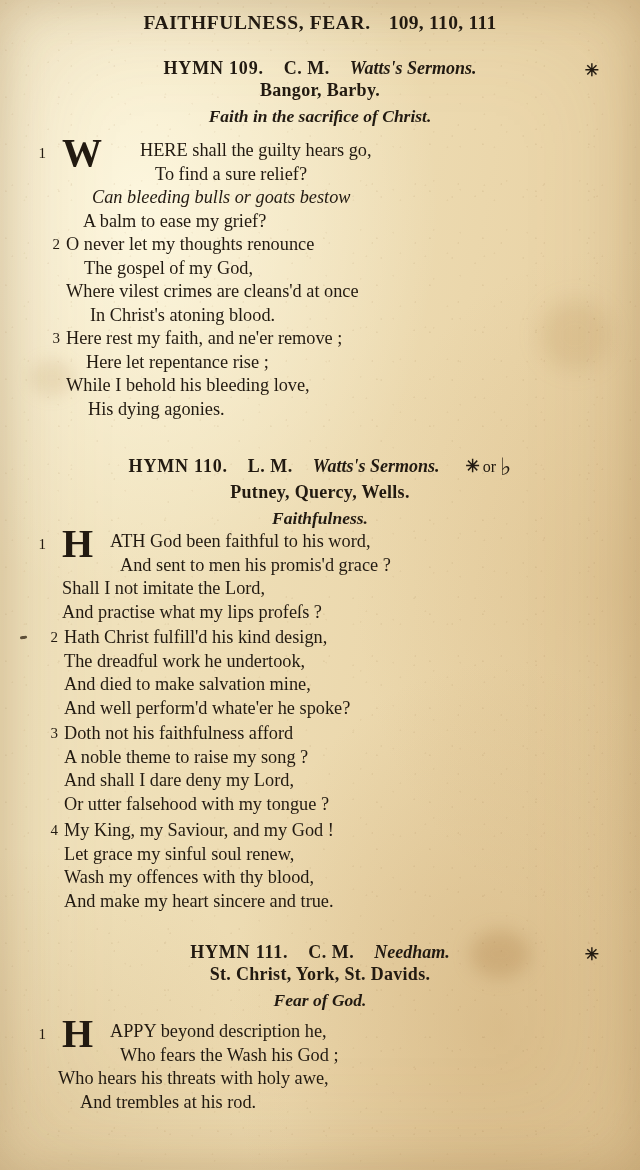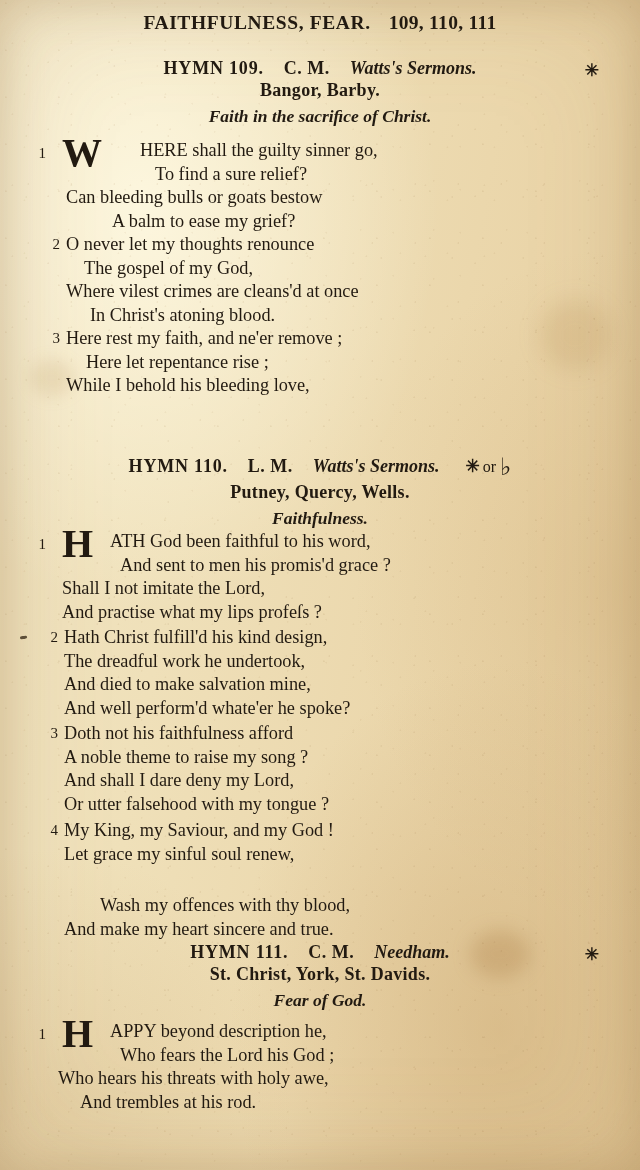--- a/index.html
+++ b/index.html
@@ -184,29 +184,29 @@
       </div>
       <div class="head-star-right" style="top:2px;">✳</div>
       <div class="head-tunes">Bangor, Barby.</div>
       <div class="head-subject">Faith in the sacriﬁce of Christ.</div>
     </div>
 
     <div class="verse" style="top:139px;">
       <div class="vline dropcap-line" style="padding-left:140px;">
         <span class="vnum" style="left:28px; top:3px;">1</span>
         <span class="dropcap" style="left:62px; top:-3px;">W</span>
-        <span>HERE shall the guilty sinner go,</span>
+        <span>HERE shall the guilty hears go,</span>
       </div>
       <div class="vline" style="padding-left:155px;">
         <span>To find a sure relief?</span>
       </div>
-      <div class="vline" style="padding-left:66px;">
+      <div class="vline" style="padding-left:92px;font-style:italic;">
         <span>Can bleeding bulls or goats bestow</span>
       </div>
-      <div class="vline" style="padding-left:112px;">
+      <div class="vline" style="padding-left:83px;">
         <span>A balm to ease my grief?</span>
       </div>
     </div>
 
     <div class="verse" style="top:233px;">
       <div class="vline" style="padding-left:66px;">
         <span class="vnum" style="left:42px;">2</span>
         <span>O never let my thoughts renounce</span>
       </div>
       <div class="vline" style="padding-left:84px;">
@@ -223,20 +223,23 @@
     <div class="verse" style="top:327px;">
       <div class="vline" style="padding-left:66px;">
         <span class="vnum" style="left:42px;">3</span>
         <span>Here rest my faith, and ne'er remove ;</span>
       </div>
       <div class="vline" style="padding-left:86px;">
         <span>Here let repentance rise ;</span>
       </div>
       <div class="vline" style="padding-left:66px;">
         <span>While I behold his bleeding love,</span>
+      </div>
+      <div class="vline" style="padding-left:88px;">
+        <span>His dying agonies.</span>
       </div>
     </div>
 
     <div class="hymn-head" style="top:452px;">
       <div class="head-line1">
         <span class="hymn-no">HYMN 110.</span><span class="meter">L. M.</span><span class="source">Watts's Sermons.</span><span class="symbols"><span class="sym-star">✳</span><span class="sym-or">or</span><span class="sym-flat">♭</span></span>
       </div>
       <div class="head-tunes">Putney, Quercy, Wells.</div>
       <div class="head-subject">Faithfulness.</div>
     </div>
@@ -292,21 +295,21 @@
     </div>
 
     <div class="verse" style="top:819px;">
       <div class="vline" style="padding-left:64px;">
         <span class="vnum" style="left:40px;">4</span>
         <span>My King, my Saviour, and my God !</span>
       </div>
       <div class="vline" style="padding-left:64px;">
         <span>Let grace my sinful soul renew,</span>
       </div>
-      <div class="vline" style="padding-left:100px;margin-top:28px;">
+      <div class="vline" style="padding-left:64px;">
         <span>Wash my offences with thy blood,</span>
       </div>
       <div class="vline" style="padding-left:64px;">
         <span>And make my heart sincere and true.</span>
       </div>
     </div>
 
     <div class="hymn-head" style="top:942px;">
       <div class="head-line1">
         <span class="hymn-no">HYMN 111.</span><span class="meter">C. M.</span><span class="source">Needham.</span>
@@ -316,21 +319,21 @@
       <div class="head-subject">Fear of God.</div>
     </div>
 
     <div class="verse" style="top:1020px;">
       <div class="vline dropcap-line" style="padding-left:110px;">
         <span class="vnum" style="left:28px; top:3px;">1</span>
         <span class="dropcap" style="left:62px; top:-3px;">H</span>
         <span>APPY beyond description he,</span>
       </div>
       <div class="vline" style="padding-left:120px;">
-        <span>Who fears the Lord his God ;</span>
+        <span>Who fears the Wash his God ;</span>
       </div>
       <div class="vline" style="padding-left:58px;">
         <span>Who hears his threats with holy awe,</span>
       </div>
       <div class="vline" style="padding-left:80px;">
         <span>And trembles at his rod.</span>
       </div>
     </div>
 
   </div>

